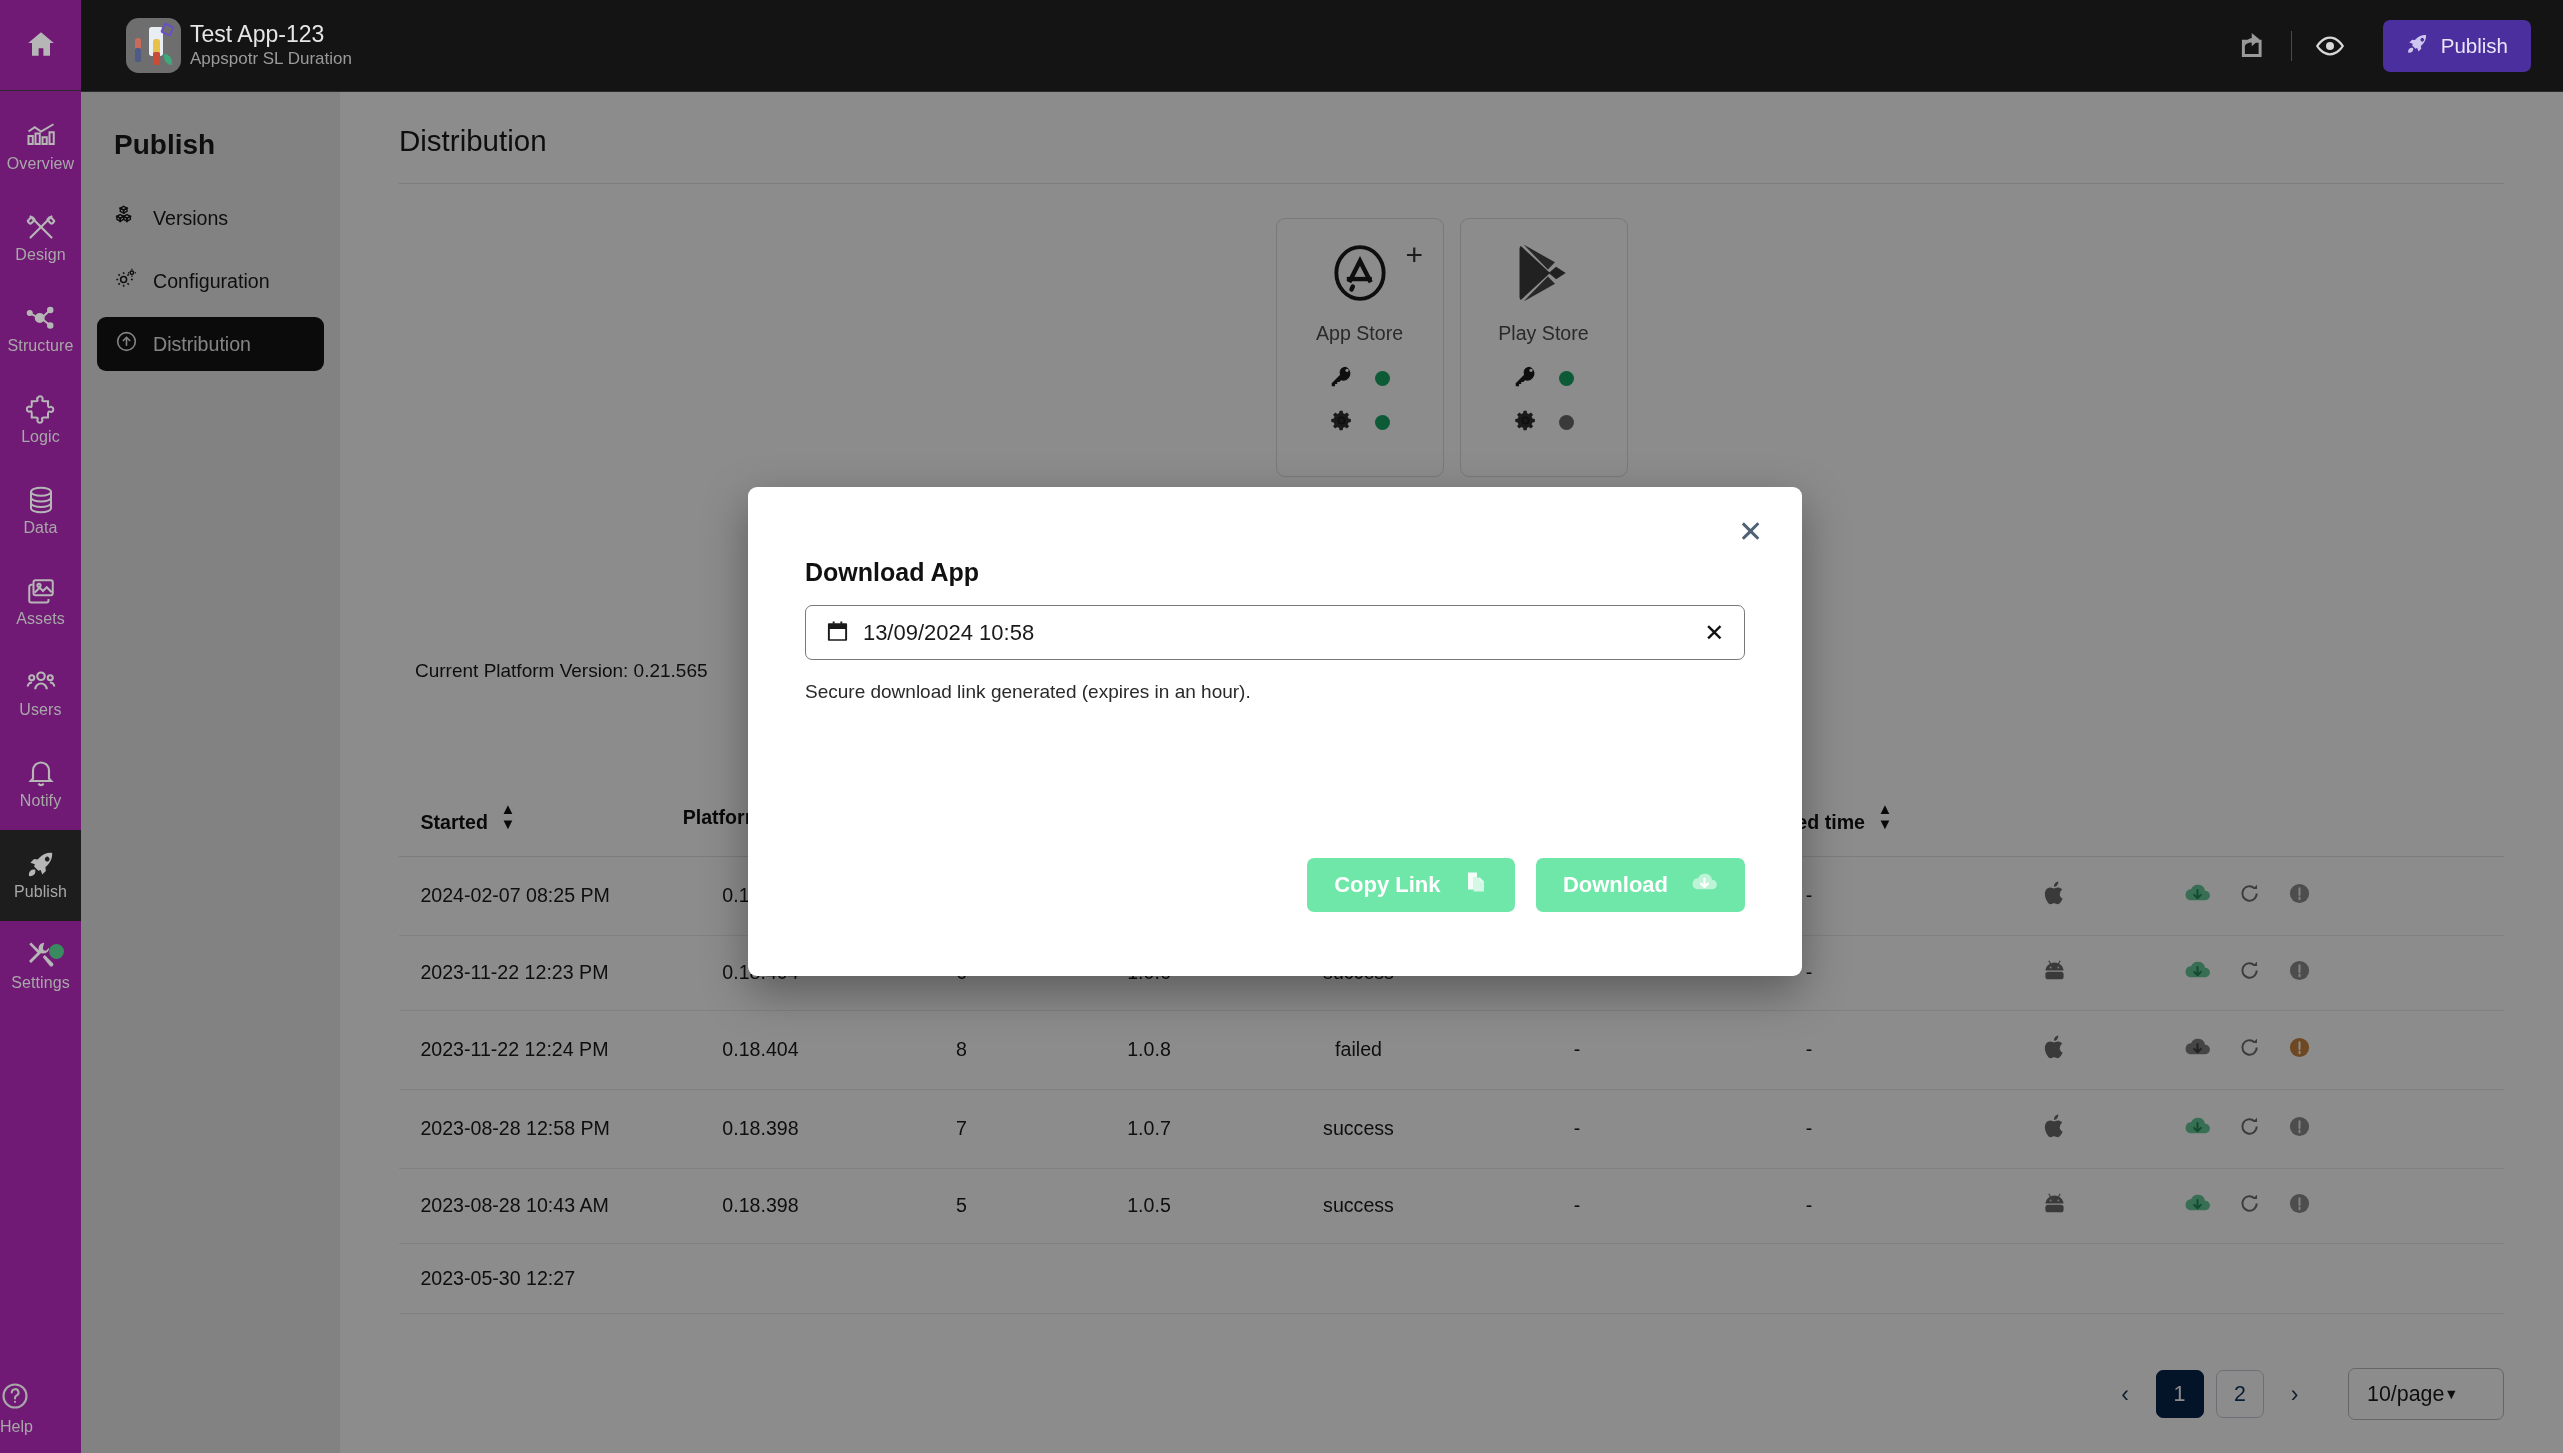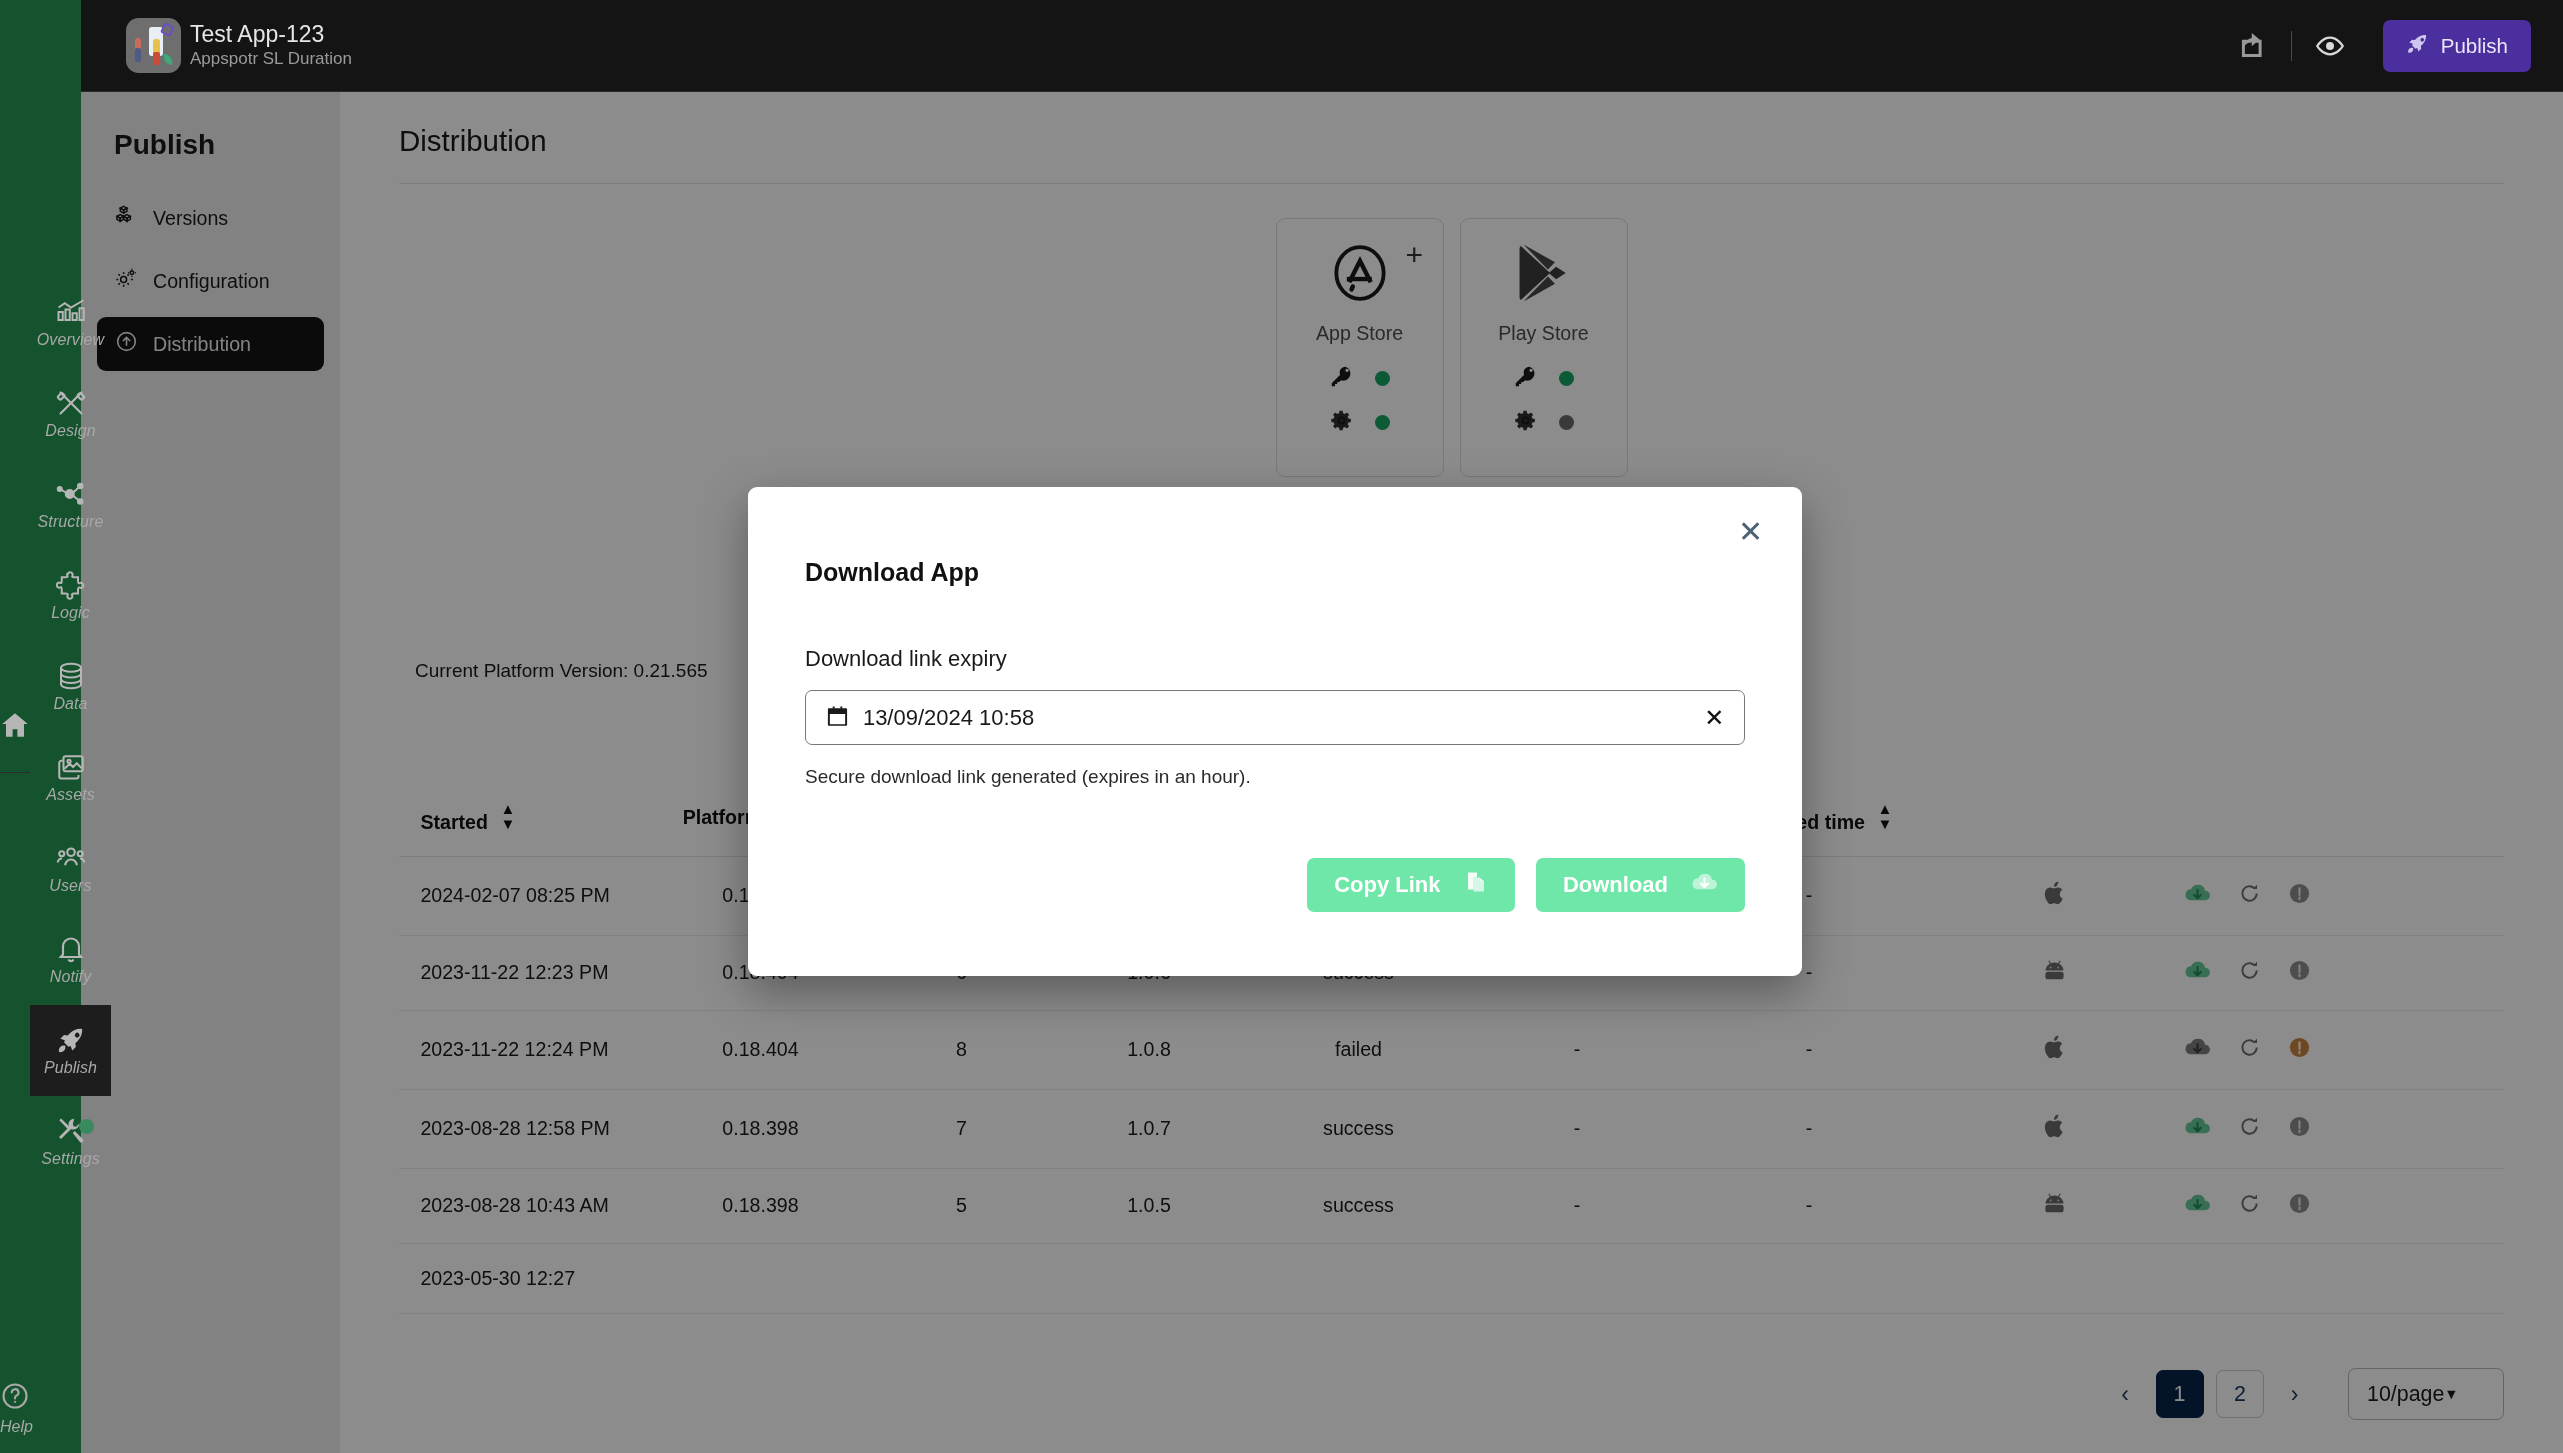--- a/index.html
+++ b/index.html
@@ -10,23 +10,22 @@
     background: #ffffff;
   }
   #root { position: relative; width: 2563px; height: 1454px; }
 
   
   #app-underlay { position: absolute; inset: 0; }
 
   
   .rail {
     position: absolute; left: 0; top: 0; width: 81px; height: 1454px;
-    background: #14532d; display: flex; flex-direction: row; align-items: center;
+    background: #701a75; display: flex; flex-direction: column; align-items: center;
     z-index: 3;
-    font-style: italic;
   }
   .rail-home {
     width: 81px; height: 91px; display: flex; align-items: center; justify-content: center;
     border-bottom: 0.9px solid #2b2b2b;
   }
   .rail-items { width: 81px; padding-top: 10.7px; }
   .rail-item {
     width: 81px; height: 91px; display: flex; flex-direction: column;
     align-items: center; justify-content: center; gap: 4.5px; position: relative;
     cursor: pointer;
@@ -736,21 +735,20 @@
           <circle cx="12" cy="16.6" r=".9" fill="#a8a8a8" stroke="none"></circle>
         </svg>
       </span>
       <span class="lbl">Help</span>
     </div>
   </div>
 
   <div class="modal">
     <div class="modal-close">✕</div>
     <div class="modal-title">Download App</div>
-    <div class="field-label">Download link expiry</div>
 
     <div class="date-input">
       <span>
         <svg width="23" height="23" viewBox="0 0 24 24" fill="#1a1a1a">
           <path d="M7 1.6h2v2.2H7zM15 1.6h2v2.2h-2z"></path>
           <path d="M3 3.4h18a1 1 0 0 1 1 1v16.2a1 1 0 0 1-1 1H3a1 1 0 0 1-1-1V4.4a1 1 0 0 1 1-1zm1 6v10.6h16V9.4z"></path>
           <rect x="6" y="11.6" width="2" height="2" fill="#fff"></rect>
             <rect x="11" y="11.6" width="2" height="2" fill="#fff"></rect>
           <rect x="16" y="11.6" width="2" height="2" fill="#fff"></rect>
             <rect x="6" y="15.6" width="2" height="2" fill="#fff"></rect>

